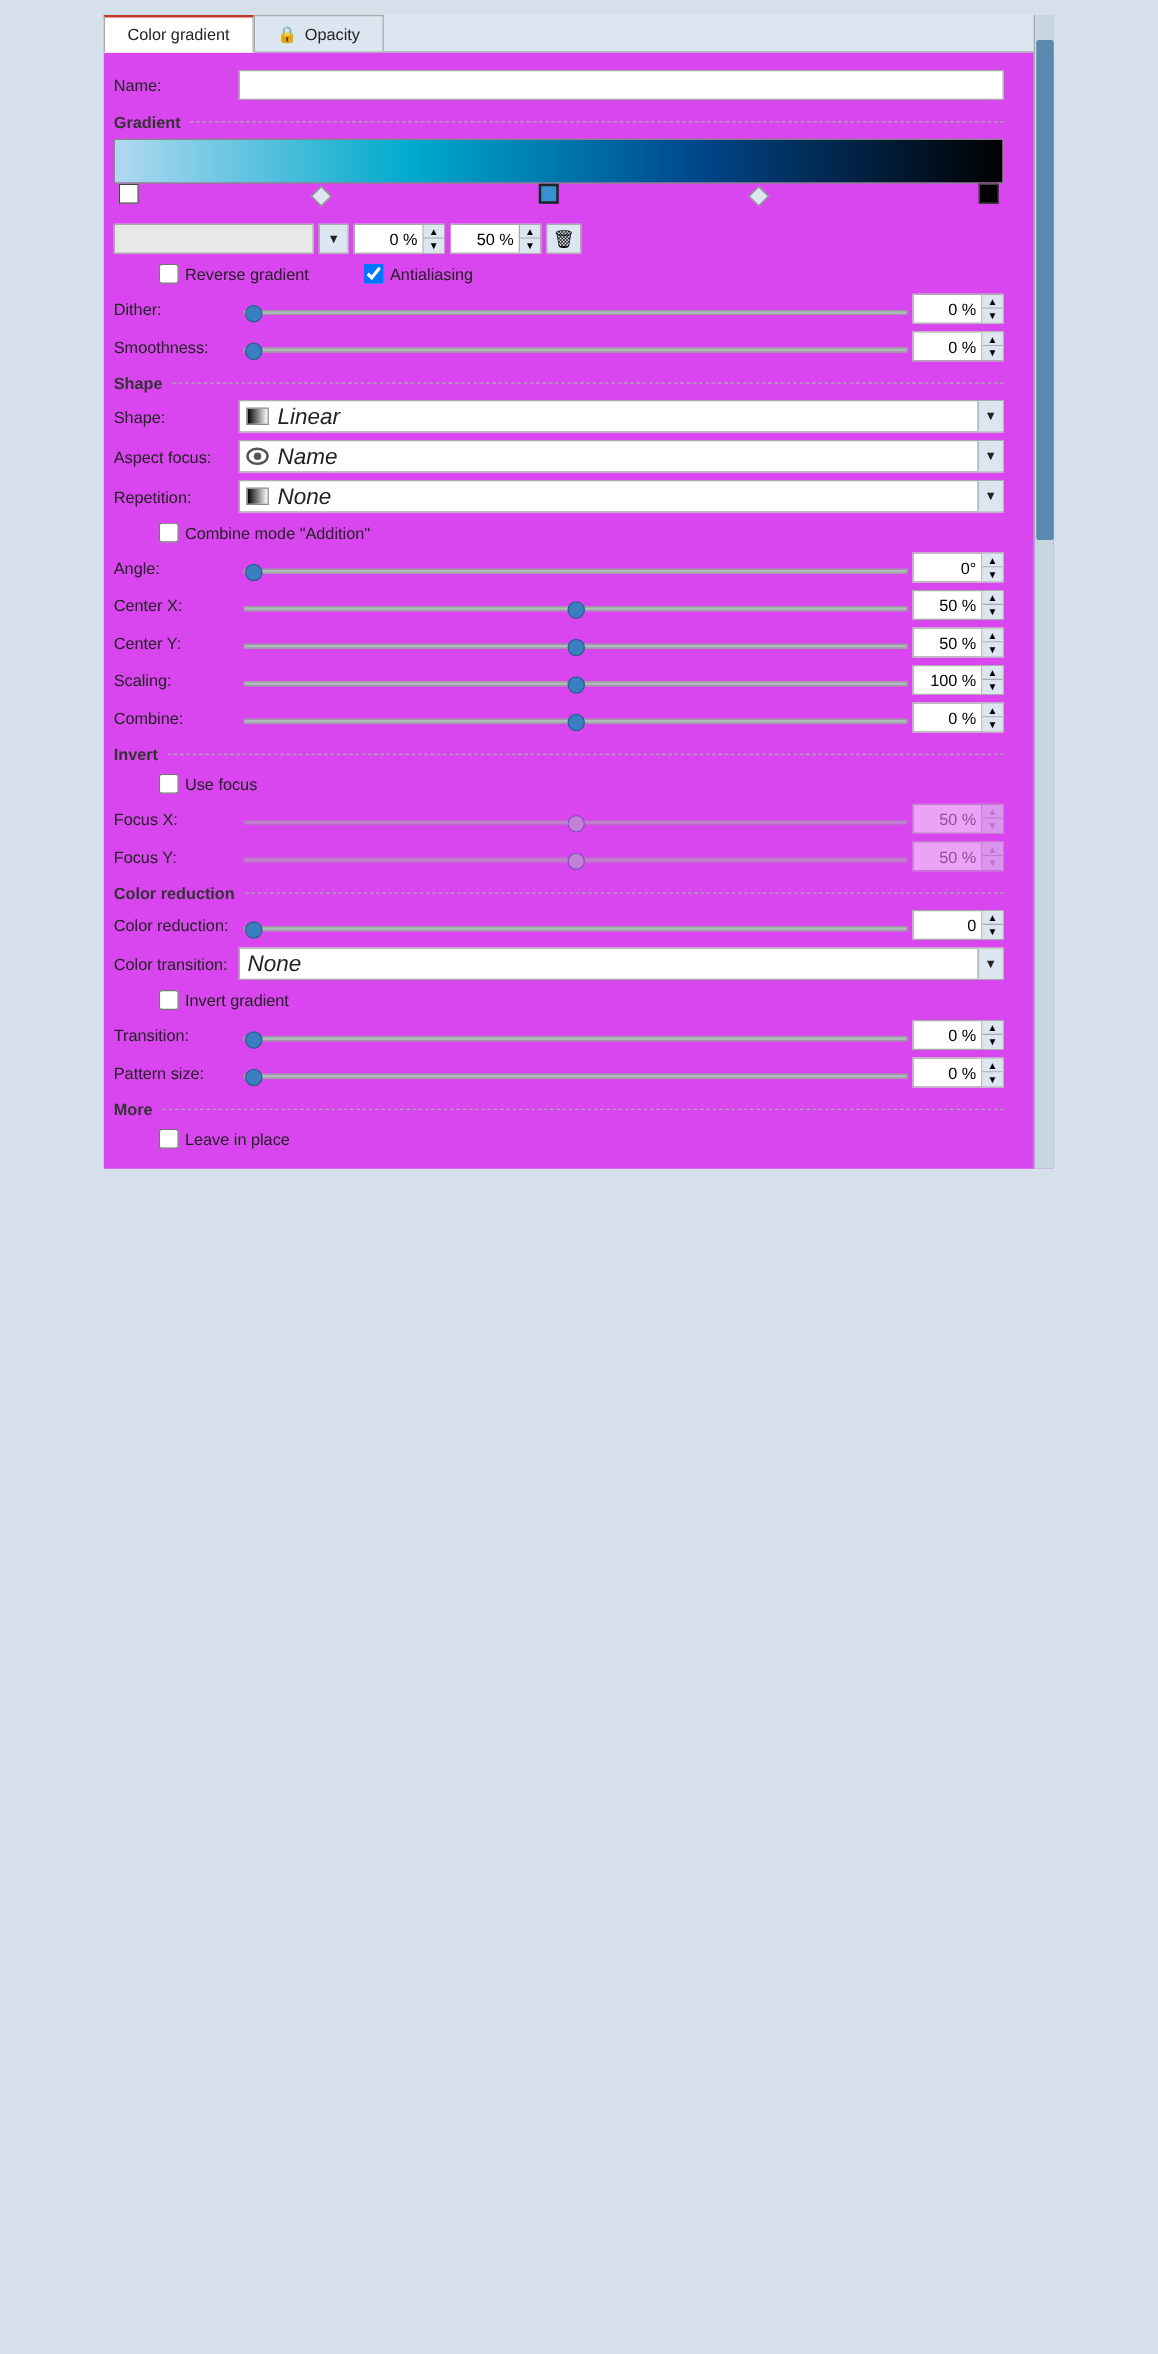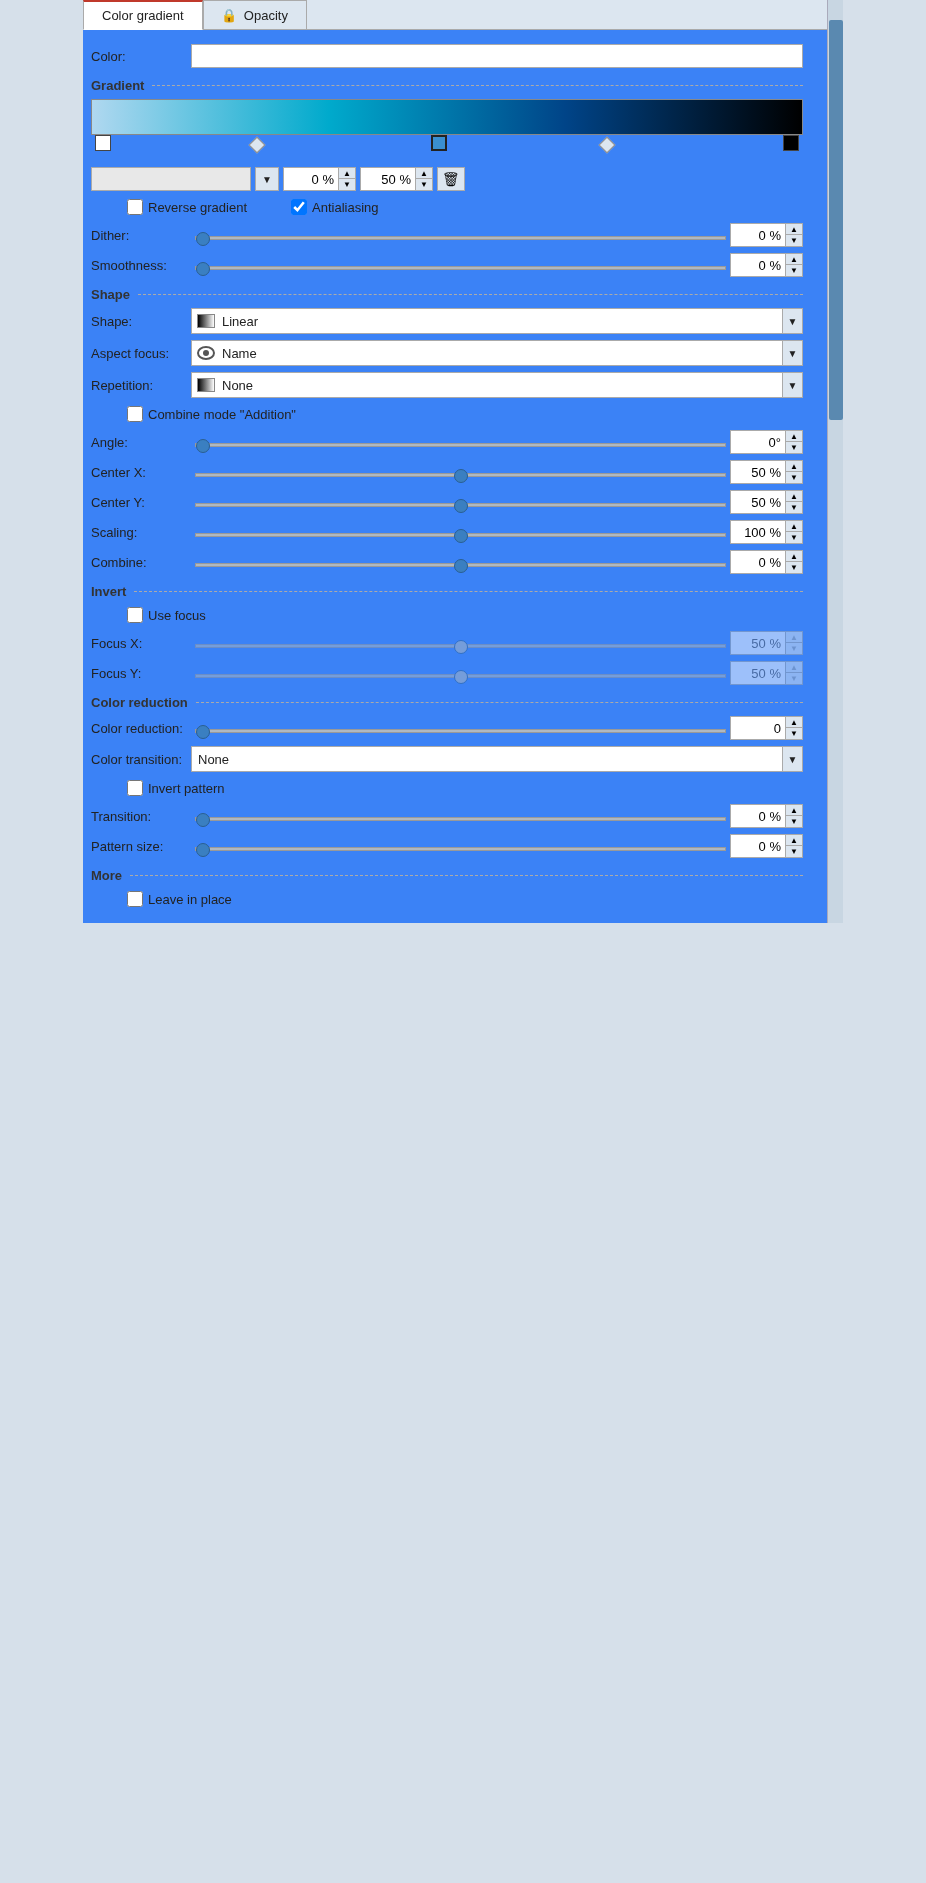--- a/index.html
+++ b/index.html
@@ -5,23 +5,23 @@
     * { box-sizing: border-box; margin: 0; padding: 0; }
     body {
       font-family: Arial, sans-serif;
       font-size: 13px;
       background: #d6e0ea;
       color: #222;
       width: 926px;
       min-height: 1883px;
     }
     .panel {
-      background: #3b82f6;
+      background: #d946ef;
       width: 760px;
-      margin: 0 auto;
+      margin: 12px auto;
       padding: 0;
       position: relative;
     }
     
     .tabs {
       display: flex;
       border-bottom: 1px solid #aaa;
       background: #dce6f0;
     }
     .tab {
@@ -278,21 +278,22 @@
       height: 14px;
       border: 2px solid #555;
       border-radius: 50%;
       display: flex;
       align-items: center;
       justify-content: center;
     }
     .select-text {
       flex: 1;
       padding-left: 2px;
-      font-size: 13px;
+      font-size: 18px;
+      font-style: italic;
     }
     .select-arrow {
       width: 20px;
       height: 100%;
       background: #dce6f0;
       border-left: 1px solid #aaa;
       display: flex;
       align-items: center;
       justify-content: center;
       font-size: 10px;
@@ -313,21 +314,21 @@
     </div>
   </div>
 
   <div class="scrollbar">
     <div class="scrollbar-thumb"></div>
   </div>
 
   <div class="content">
 
     <div class="field-row">
-      <span class="field-label">Color:</span>
+      <span class="field-label">Name:</span>
       <input class="field-input" type="text" value="" style="">
     </div>
 
     <div class="section-header">
       <span>Gradient</span>
     </div>
 
     <div class="gradient-bar-container">
       <div class="gradient-bar"></div>
 
@@ -592,21 +593,21 @@
       <span class="select-label">Color transition:</span>
       <div class="custom-select">
         <span class="select-text" style="padding-left:6px;">None</span>
         <div class="select-arrow">▼</div>
       </div>
     </div>
 
     <div class="checkbox-row">
       <label class="checkbox-item">
         <input type="checkbox" style="">
-        <span>Invert pattern</span>
+        <span>Invert gradient</span>
       </label>
     </div>
 
     <div class="slider-row">
       <span class="field-label">Transition:</span>
       <div style="flex:1; padding: 0 4px;">
         <input type="range" min="0" max="100" value="0" style="">
       </div>
       <div class="spinbox">
         <input type="text" value="0 %" style="">

